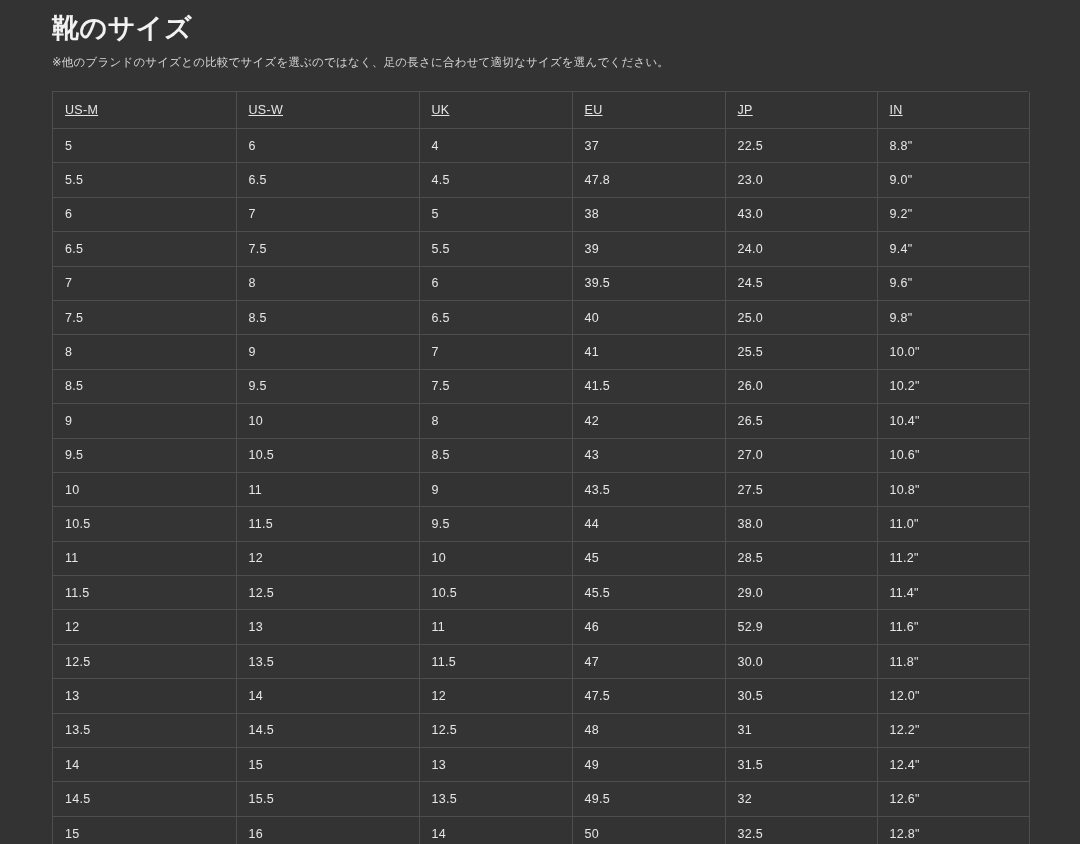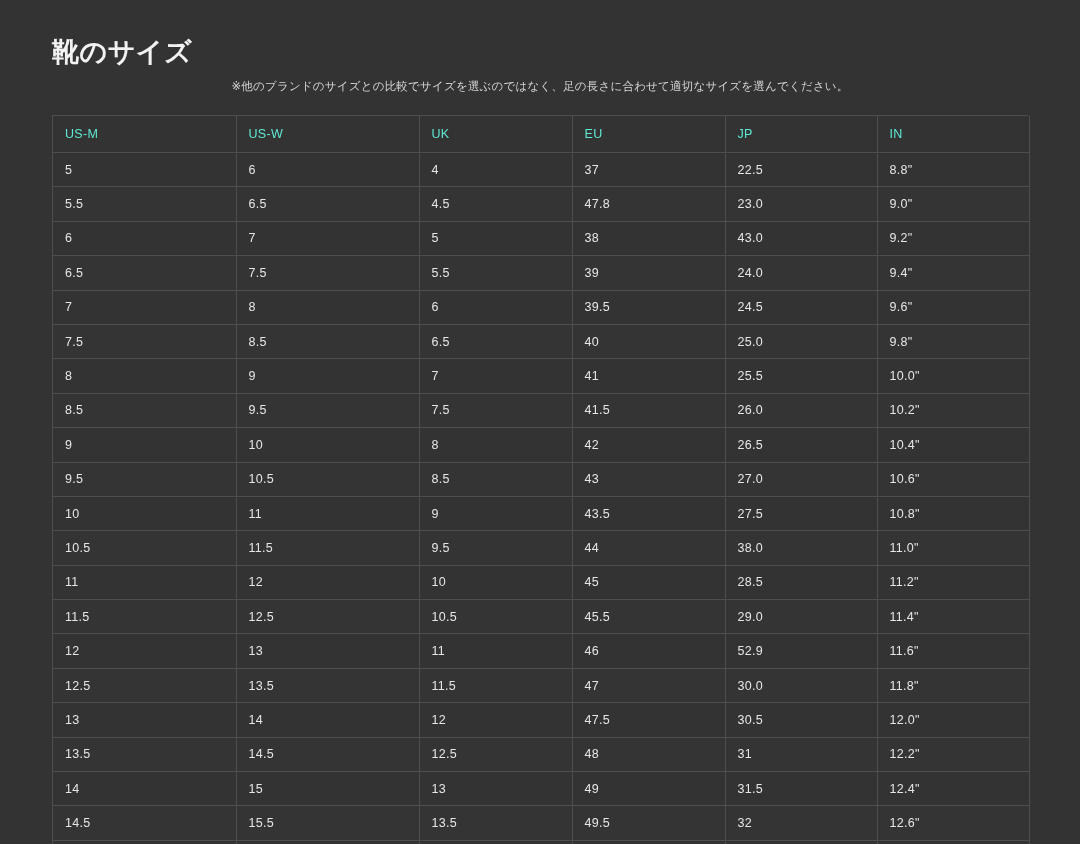--- a/index.html
+++ b/index.html
@@ -17,34 +17,33 @@
   }
   .page {
     position: relative;
     width: 1080px;
     height: 844px;
     box-sizing: border-box;
     padding: 0 52px;
   }
   .page-title {
     margin: 0;
-    padding-top: 32px;
+    padding-top: 8px;
     font-size: 27px;
     line-height: 40px;
     font-weight: 700;
     letter-spacing: 0.5px;
     color: #f2f2f2;
   }
   .page-note {
     margin: 6px 0 0 0;
     font-size: 11.5px;
     line-height: 16px;
     color: #d6d6d6;
     letter-spacing: 0.2px;
-    text-align: center;
   }
   .table-wrap {
     margin-top: 21px;
     border: 1px solid #4e4e4e;
     border-right: none;
     border-bottom: none;
     width: 976px;
     box-sizing: border-box;
   }
   table.size-table {
@@ -62,21 +61,22 @@
     font-size: 12.5px;
     font-weight: 400;
     color: #e6e6e6;
     letter-spacing: 0.3px;
     vertical-align: middle;
     white-space: nowrap;
     overflow: hidden;
   }
   table.size-table thead th {
     height: 36px;
-    color: #5eead4;
+    color: #e5e5e5;
+    text-decoration: underline;
   }
   table.size-table tbody tr:nth-child(odd) td {
     background: #333333;
   }
   table.size-table tbody tr:nth-child(even) td {
     background: #343434;
   }
   col.c0 { width: 183px; }
   col.c1 { width: 183px; }
   col.c2 { width: 153px; }

